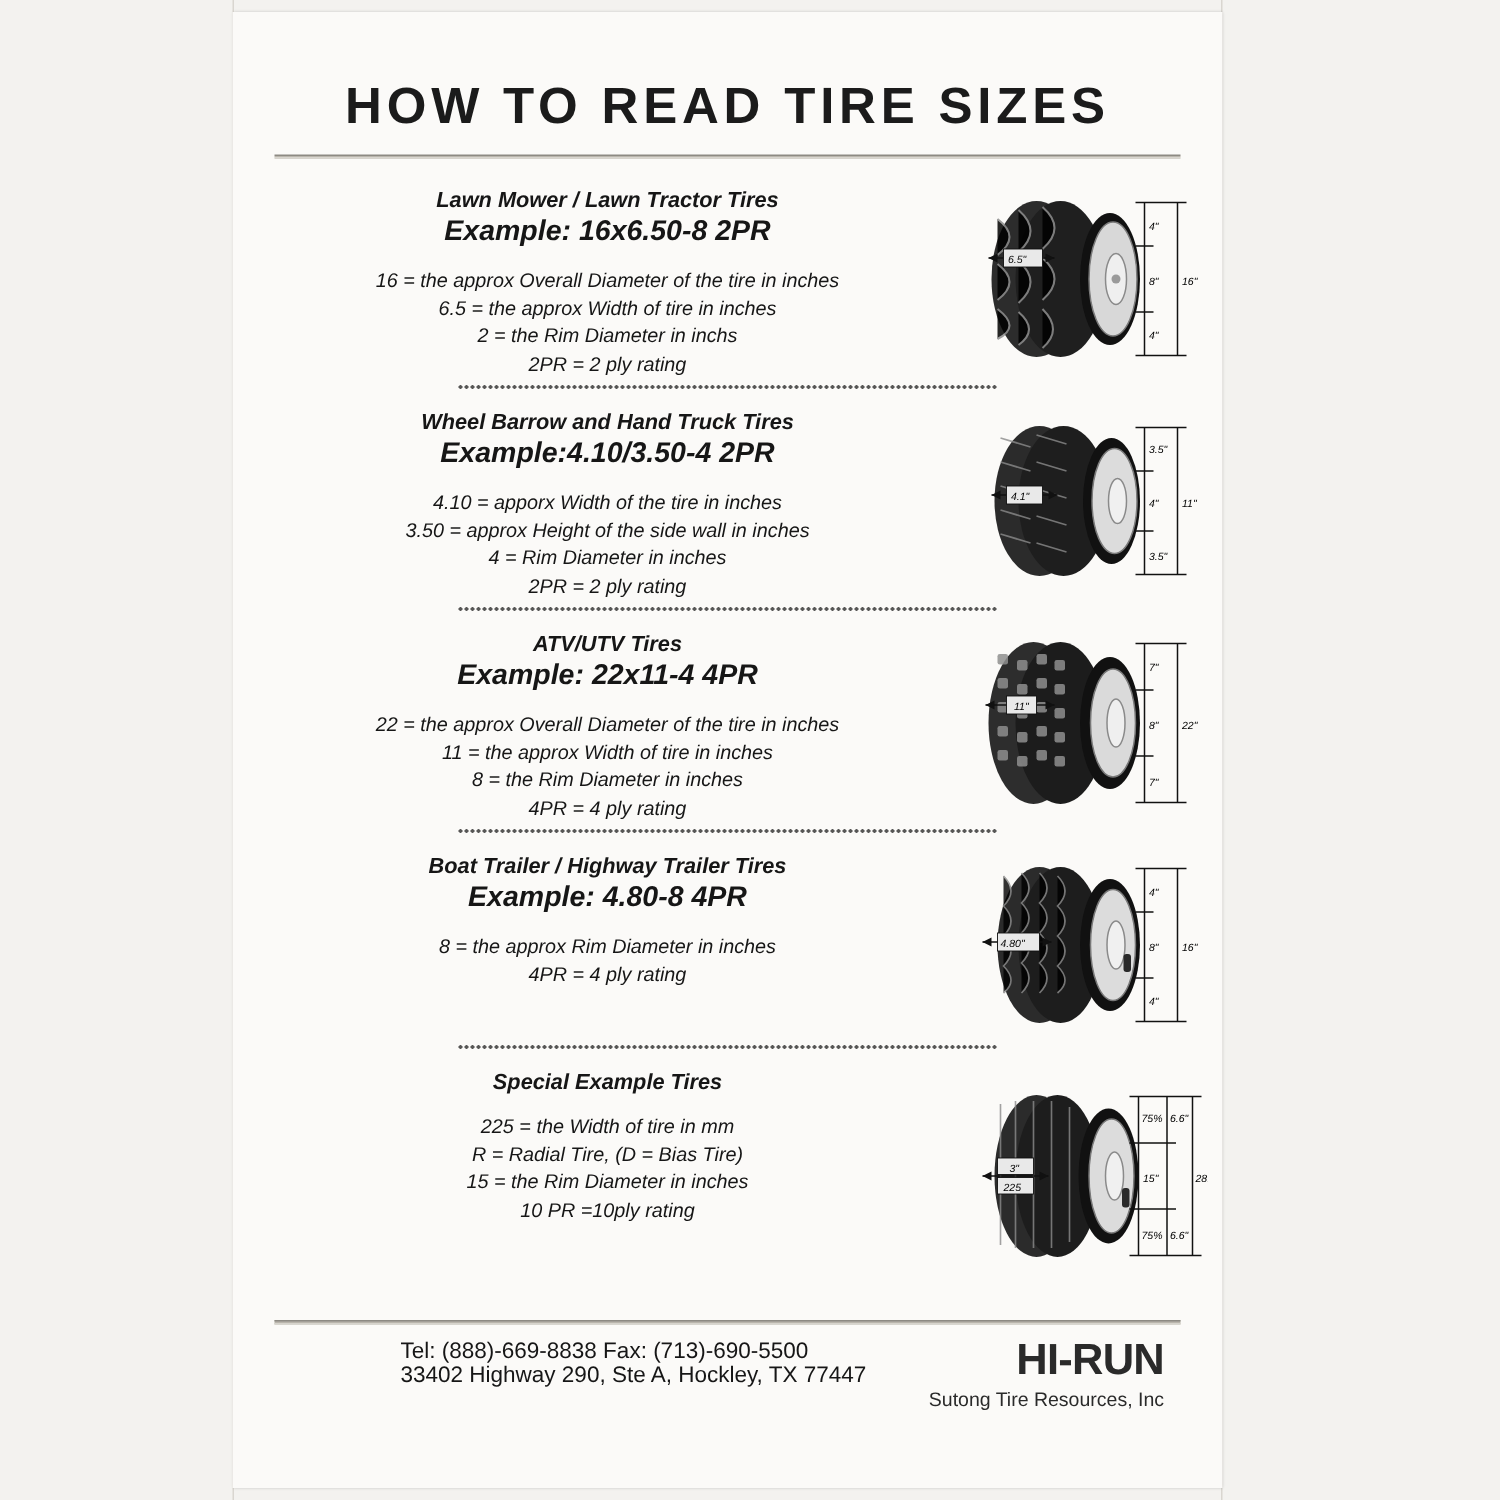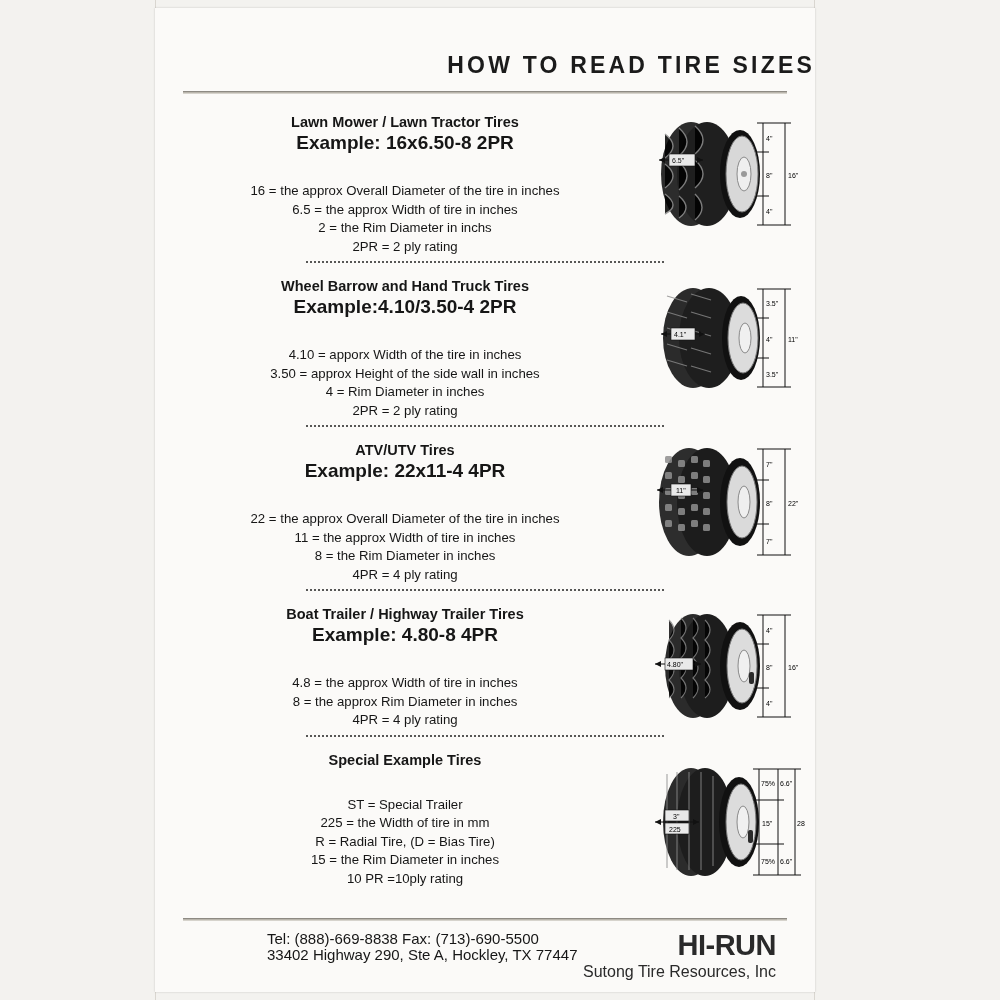--- a/index.html
+++ b/index.html
@@ -24,38 +24,38 @@
     box-shadow: 0 0 2px rgba(0,0,0,.18);
   }
 
   
   .crop {
     position: absolute;
     background: #2b2b2b;
   }
 
   .title {
-    text-align: right;
+    text-align: center;
     font-weight: bold;
-    font-size: 23px;
+    font-size: 34px;
     letter-spacing: 3.2px;
     margin: 44px 0 0 0;
     color: #1b1b1b;
     font-family: "Liberation Sans", sans-serif;
   }
 
   .rule-top {
     margin: 12px 28px 0 28px;
     height: 3px;
     background: linear-gradient(to right, #b9b5ac, #b9b5ac);
     border-top: 1px solid #8d8a83;
     border-bottom: 1px solid #d6d3cc;
   }
 
-  .sections { margin-top: 6px; }
+  .sections { margin-top: 6px; font-style: italic; }
 
   .section {
     position: relative;
     min-height: 140px;
     padding: 6px 0 4px 0;
   }
 
   .dots {
     margin: 0 auto;
     width: 360px;
@@ -74,21 +74,21 @@
     padding-right: 160px;
   }
   .sec-example {
     text-align: center;
     font-weight: bold;
     font-size: 19px;
     margin-top: 2px;
     padding-right: 160px;
   }
   .sec-lines {
-    margin-top: 28px;
+    margin-top: 12px;
     padding-right: 160px;
     text-align: center;
   }
   .sec-lines div {
     font-size: 13.2px;
     line-height: 18.5px;
     white-space: nowrap;
   }
 
   
@@ -123,21 +123,21 @@
     margin-left: 24px;
   }
   .brand-name {
     font-size: 29px;
     font-weight: bold;
     letter-spacing: -0.5px;
     color: #2a2a2a;
     font-family: "Liberation Sans", sans-serif;
   }
   .brand-sub {
-    font-size: 16px;
+    font-size: 13px;
     margin-top: 1px;
     color: #2a2a2a;
   }
   .dim-label { font-size: 7px; font-family: "Liberation Sans", sans-serif; }
 </style>
 </head>
 <body>
 
 <div class="crop" style="left:190px;top:14px;width:2px;height:26px;"></div>
 <div class="crop" style="left:800px;top:14px;width:2px;height:26px;"></div>
@@ -323,21 +323,20 @@
         </svg>
       </div>
     </div>
 
     <div class="dots"></div>
 
     <div class="section">
       <div class="sec-head">Boat Trailer / Highway Trailer Tires</div>
       <div class="sec-example">Example: 4.80-8 4PR</div>
       <div class="sec-lines">
-        <div>4.8 =  the approx Width of tire in inches</div>
         <div>8 =  the approx Rim Diameter in inches</div>
         <div>4PR = 4 ply rating</div>
       </div>
       <div class="figure">
         <svg class="tire-svg" width="160" height="120" viewBox="0 0 160 120">
           <ellipse cx="48" cy="60" rx="28" ry="52" fill="#2b2b2b"></ellipse>
           <ellipse cx="62" cy="60" rx="28" ry="52" fill="#1d1d1d"></ellipse>
           <g stroke="#8c8c8c" stroke-width="1.1" opacity=".8">
             <path d="M24 14 q10 10 0 20 q10 10 0 20 q10 10 0 20 q10 10 0 18"></path>
             <path d="M36 12 q10 10 0 20 q10 10 0 20 q10 10 0 20 q10 10 0 20"></path>
@@ -369,21 +368,20 @@
           <text class="dim-label" x="143" y="64" font-size="8">16"</text>
         </svg>
       </div>
     </div>
 
     <div class="dots"></div>
 
     <div class="section" style="min-height:170px;">
       <div class="sec-head">Special Example Tires</div>
       <div class="sec-lines">
-        <div>ST = Special Trailer</div>
         <div>225 =  the Width of tire in mm</div>
         <div>R =  Radial Tire, (D = Bias Tire)</div>
         <div>15 =  the Rim Diameter in inches</div>
         <div>10 PR  =10ply rating</div>
       </div>
       <div class="figure" style="top:22px;">
         <svg class="tire-svg" width="160" height="130" viewBox="0 0 160 130">
           <ellipse cx="46" cy="62" rx="28" ry="54" fill="#2b2b2b"></ellipse>
           <ellipse cx="60" cy="62" rx="28" ry="54" fill="#1d1d1d"></ellipse>
           <g stroke="#8c8c8c" stroke-width="1.1" opacity=".8">

